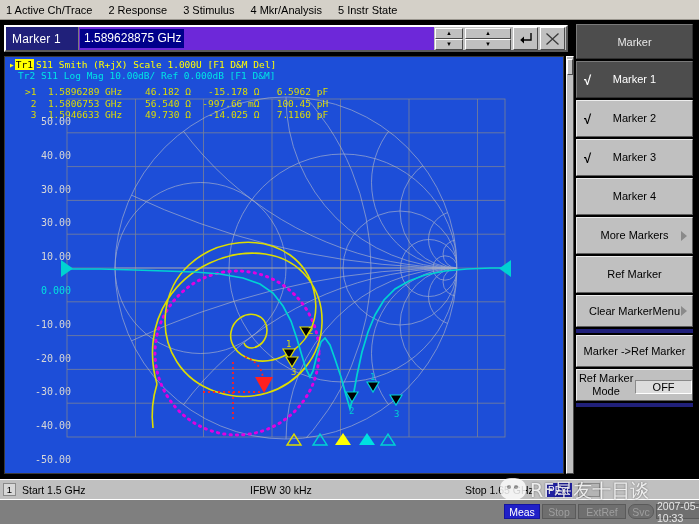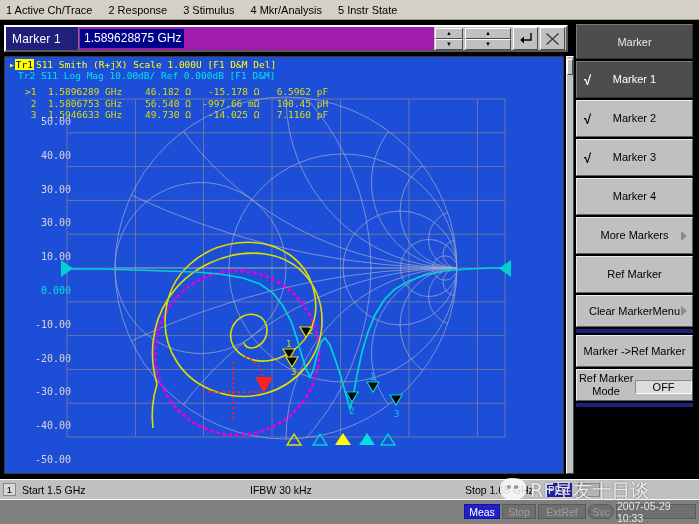--- a/index.html
+++ b/index.html
@@ -31,21 +31,21 @@
     border:2px solid; border-color:#ffffff #5a5a5a #5a5a5a #ffffff;
     display:flex; align-items:center;
   }
   #entry-label {
     width:72px; height:100%;
     background:#20207a; color:#ffffff;
     font-size:12px; display:flex; align-items:center;
     padding-left:6px; letter-spacing:.2px;
   }
   #entry-field {
-    flex:1; height:100%; background:#a21caf;
+    flex:1; height:100%; background:#6d28d9;
     display:flex; align-items:center;
     border-left:1px solid #7a7a7a;
   }
   #entry-value {
     background:#00008b; color:#ffffff;
     font-size:12px; padding:2px 3px 3px 4px;
     margin-left:1px; white-space:nowrap;
   }
   .spinbox {
     width:28px; height:22px; margin:0 1px;
@@ -176,20 +176,21 @@
   #statusrow2 {
     position:absolute; left:0; top:499px; width:699px; height:25px;
     background:#7f7f7f;
     border-top:1px solid #ffffff;
   }
   .sbtn {
     position:absolute; top:4px; height:15px;
     font-size:10.5px; display:flex; align-items:center; justify-content:center;
     color:#9e9e9e; background:#6f6f6f;
     border:1px solid #5a5a5a;
+    margin-left:40px;
   }
   .sbtn.on { background:#2020c8; color:#ffffff; border-color:#1414a0; }
   #sb-meas   { left:464px; width:36px; }
   #sb-stop   { left:502px; width:34px; }
   #sb-extref { left:538px; width:48px; }
   #sb-svc    { left:588px; width:26px;border-radius:7px; }
   #sb-time   { left:616px; width:80px; color:#e8e8e8; background:#6f6f6f; }
 
   
   #watermark {

